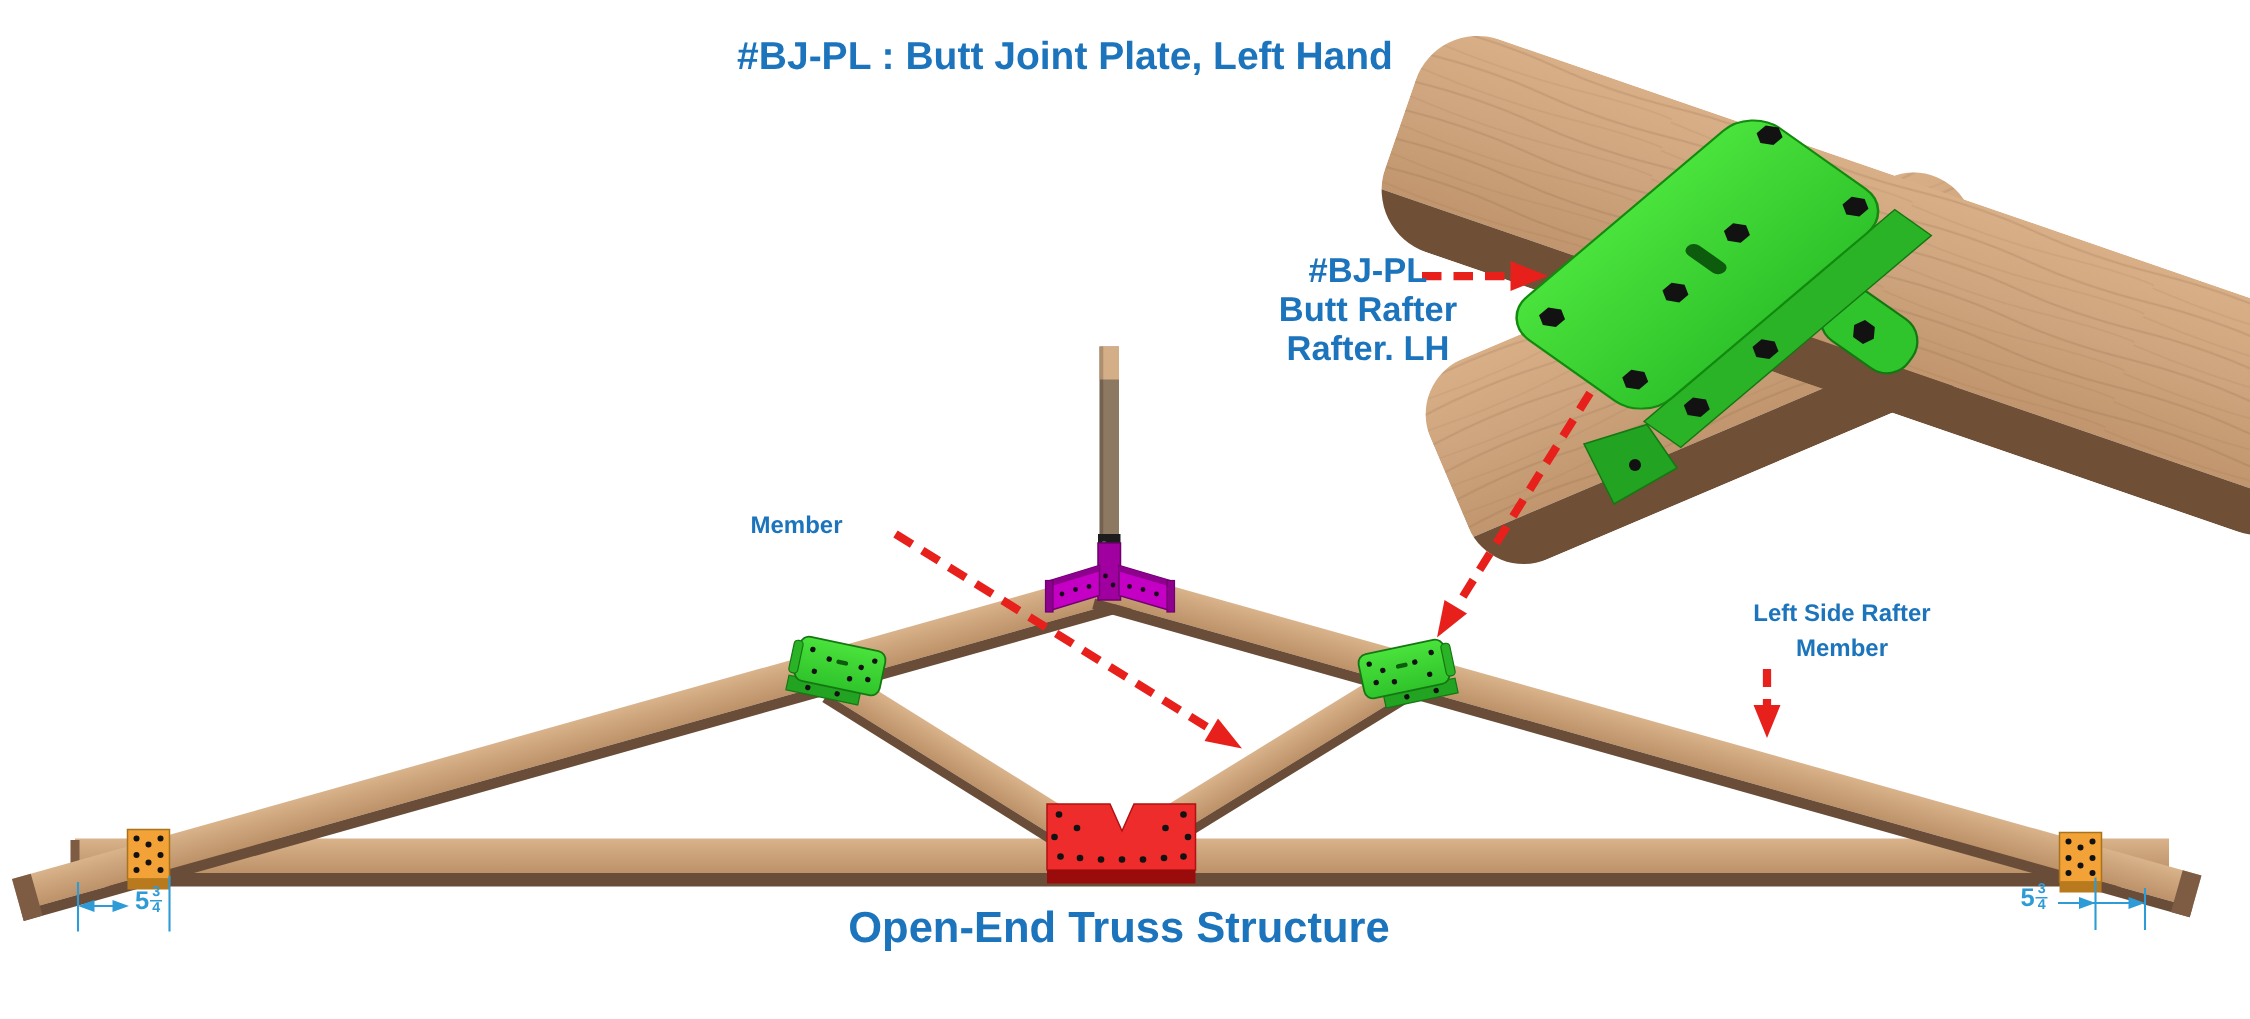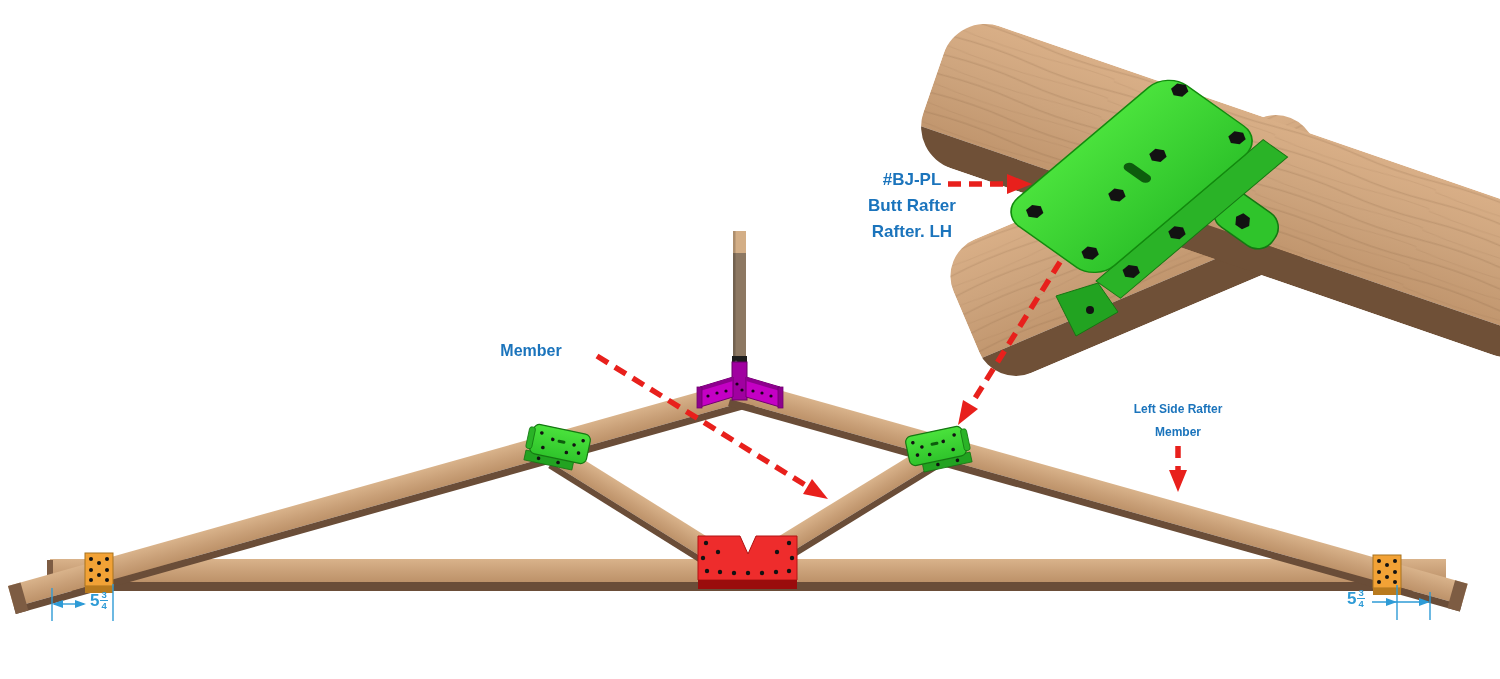--- a/index.html
+++ b/index.html
@@ -3,23 +3,23 @@
 <meta charset="utf-8">
 <style>
   html,body{margin:0;padding:0;background:#fff;}
   .stage{position:relative;width:1500px;height:679px;background:#ffffff;overflow:hidden;
          font-family:"Liberation Sans",sans-serif;}
   .stage svg{position:absolute;left:0;top:0;}
   .lbl{position:absolute;color:#1b74bc;font-weight:bold;text-align:center;}
   .lbl div{white-space:nowrap;}
   .title-top{left:310px;top:22px;width:800px;font-size:26px;}
   .title-bottom{left:446px;top:603px;width:600px;font-size:29px;}
-  .callout-plate{left:852px;top:167px;width:120px;font-size:17px;line-height:26px;}
+  .callout-plate{left:852px;top:167px;width:120px;font-size:23px;line-height:26px;}
   .callout-brace{left:431px;top:340px;width:200px;font-size:16px;line-height:22px;}
-  .callout-rafter{left:1078px;top:398px;width:200px;font-size:12px;line-height:23px;}
+  .callout-rafter{left:1128px;top:398px;width:200px;font-size:16px;line-height:23px;}
   .dim{position:absolute;color:#2e9bd6;font-weight:bold;font-size:17px;
        display:flex;align-items:flex-start;line-height:1;}
   .frac{display:inline-flex;flex-direction:column;font-size:9.5px;line-height:1.1;
         margin-left:1px;transform:translateY(-2px);text-align:center;}
   .frac .num{border-bottom:1px solid #2e9bd6;padding:0 1px;}
   .frac .den{padding:0 1px;}
 </style>
 </head>
 <body>
 
@@ -266,20 +266,21 @@
       <line x1="597" y1="356" x2="810" y2="488" stroke-dasharray="13 8"></line>
       <polygon points="828,499 803,494 812,479" stroke="none"></polygon>
     </g>
     <g>
       <line x1="1178" y1="446" x2="1178" y2="473" stroke-dasharray="12 8"></line>
       <polygon points="1178,492 1169,470 1187,470" stroke="none"></polygon>
     </g>
   </g>
 </svg>
 
+<div class="lbl title-top">#BJ-PL : Butt Joint Plate, Left Hand</div>
 
 <div class="lbl callout-plate">
   <div>#BJ-PL</div>
   <div>Butt Rafter</div>
   <div>Rafter. LH</div>
 </div>
 
 <div class="lbl callout-brace">
   <div>Member</div>
 </div>
@@ -298,14 +299,15 @@
 </div>
 
 <div class="dim" style="left:1347px;top:590px;">
   <span>5</span>
       <span class="frac">
         <span class="num">3</span>
         <span class="den">4</span>
       </span>
 </div>
 
+<div class="lbl title-bottom">Open-End Truss Structure</div>
 
 </div>
 
 </body></html>

